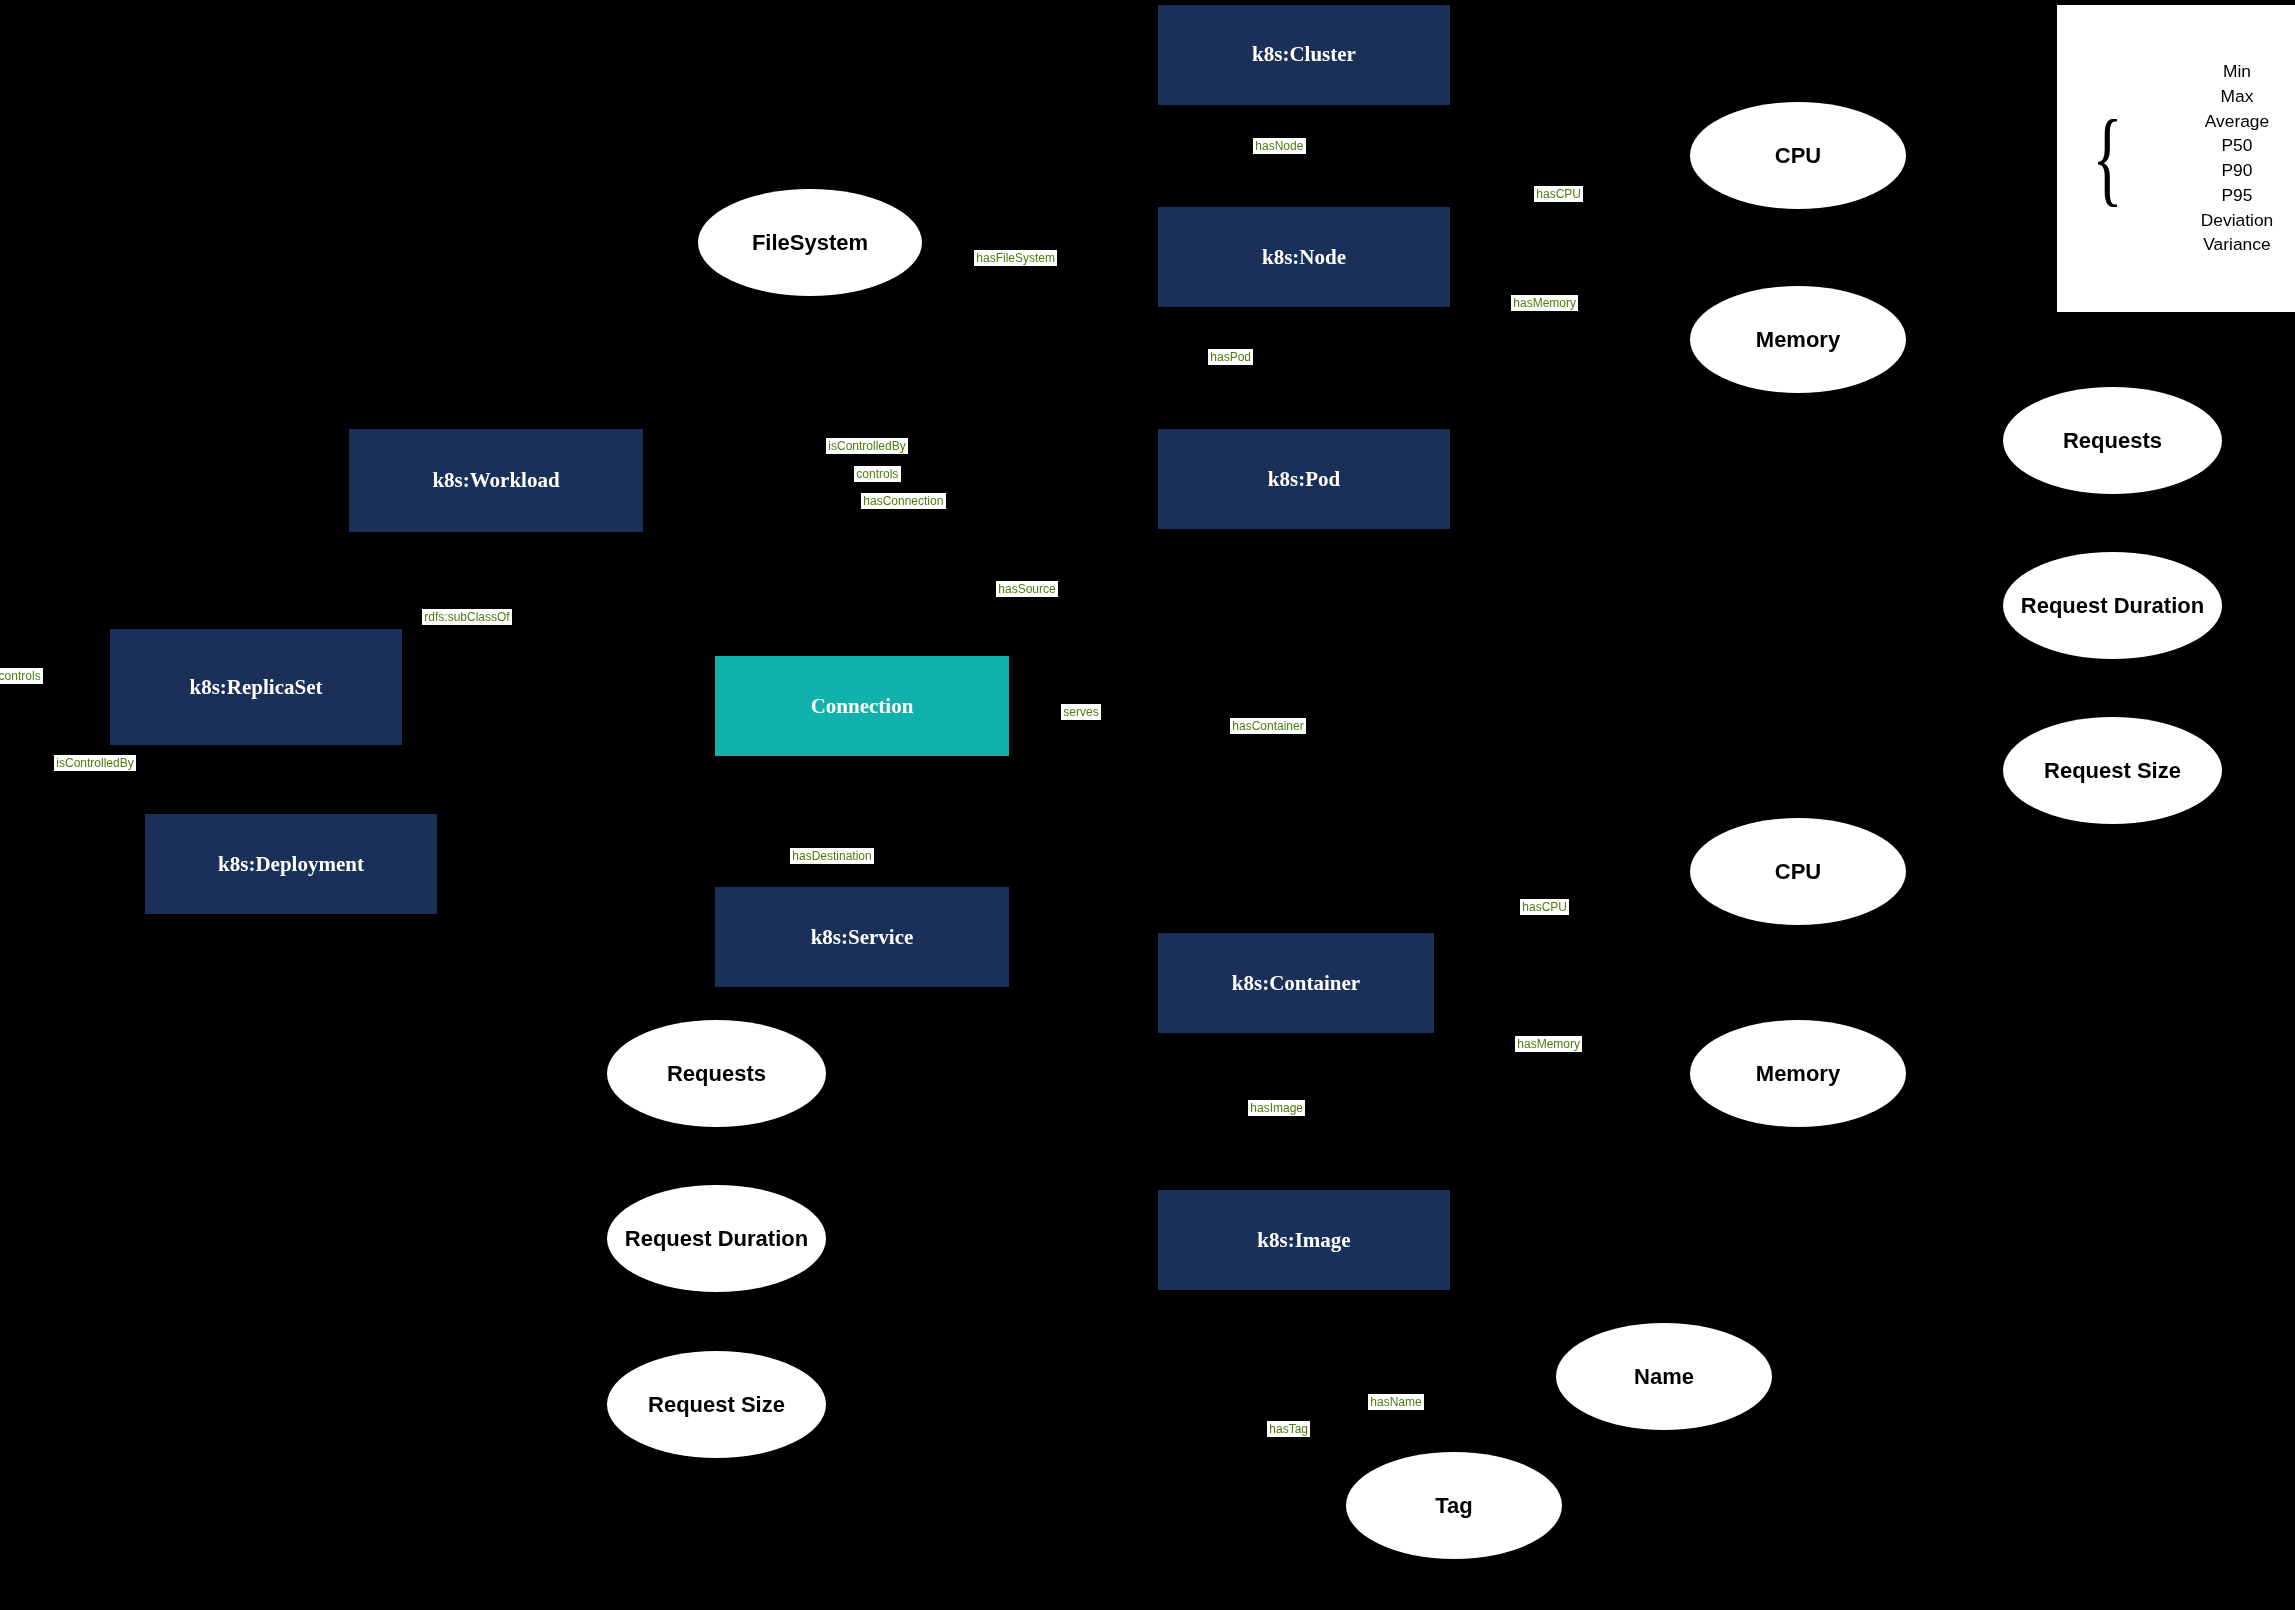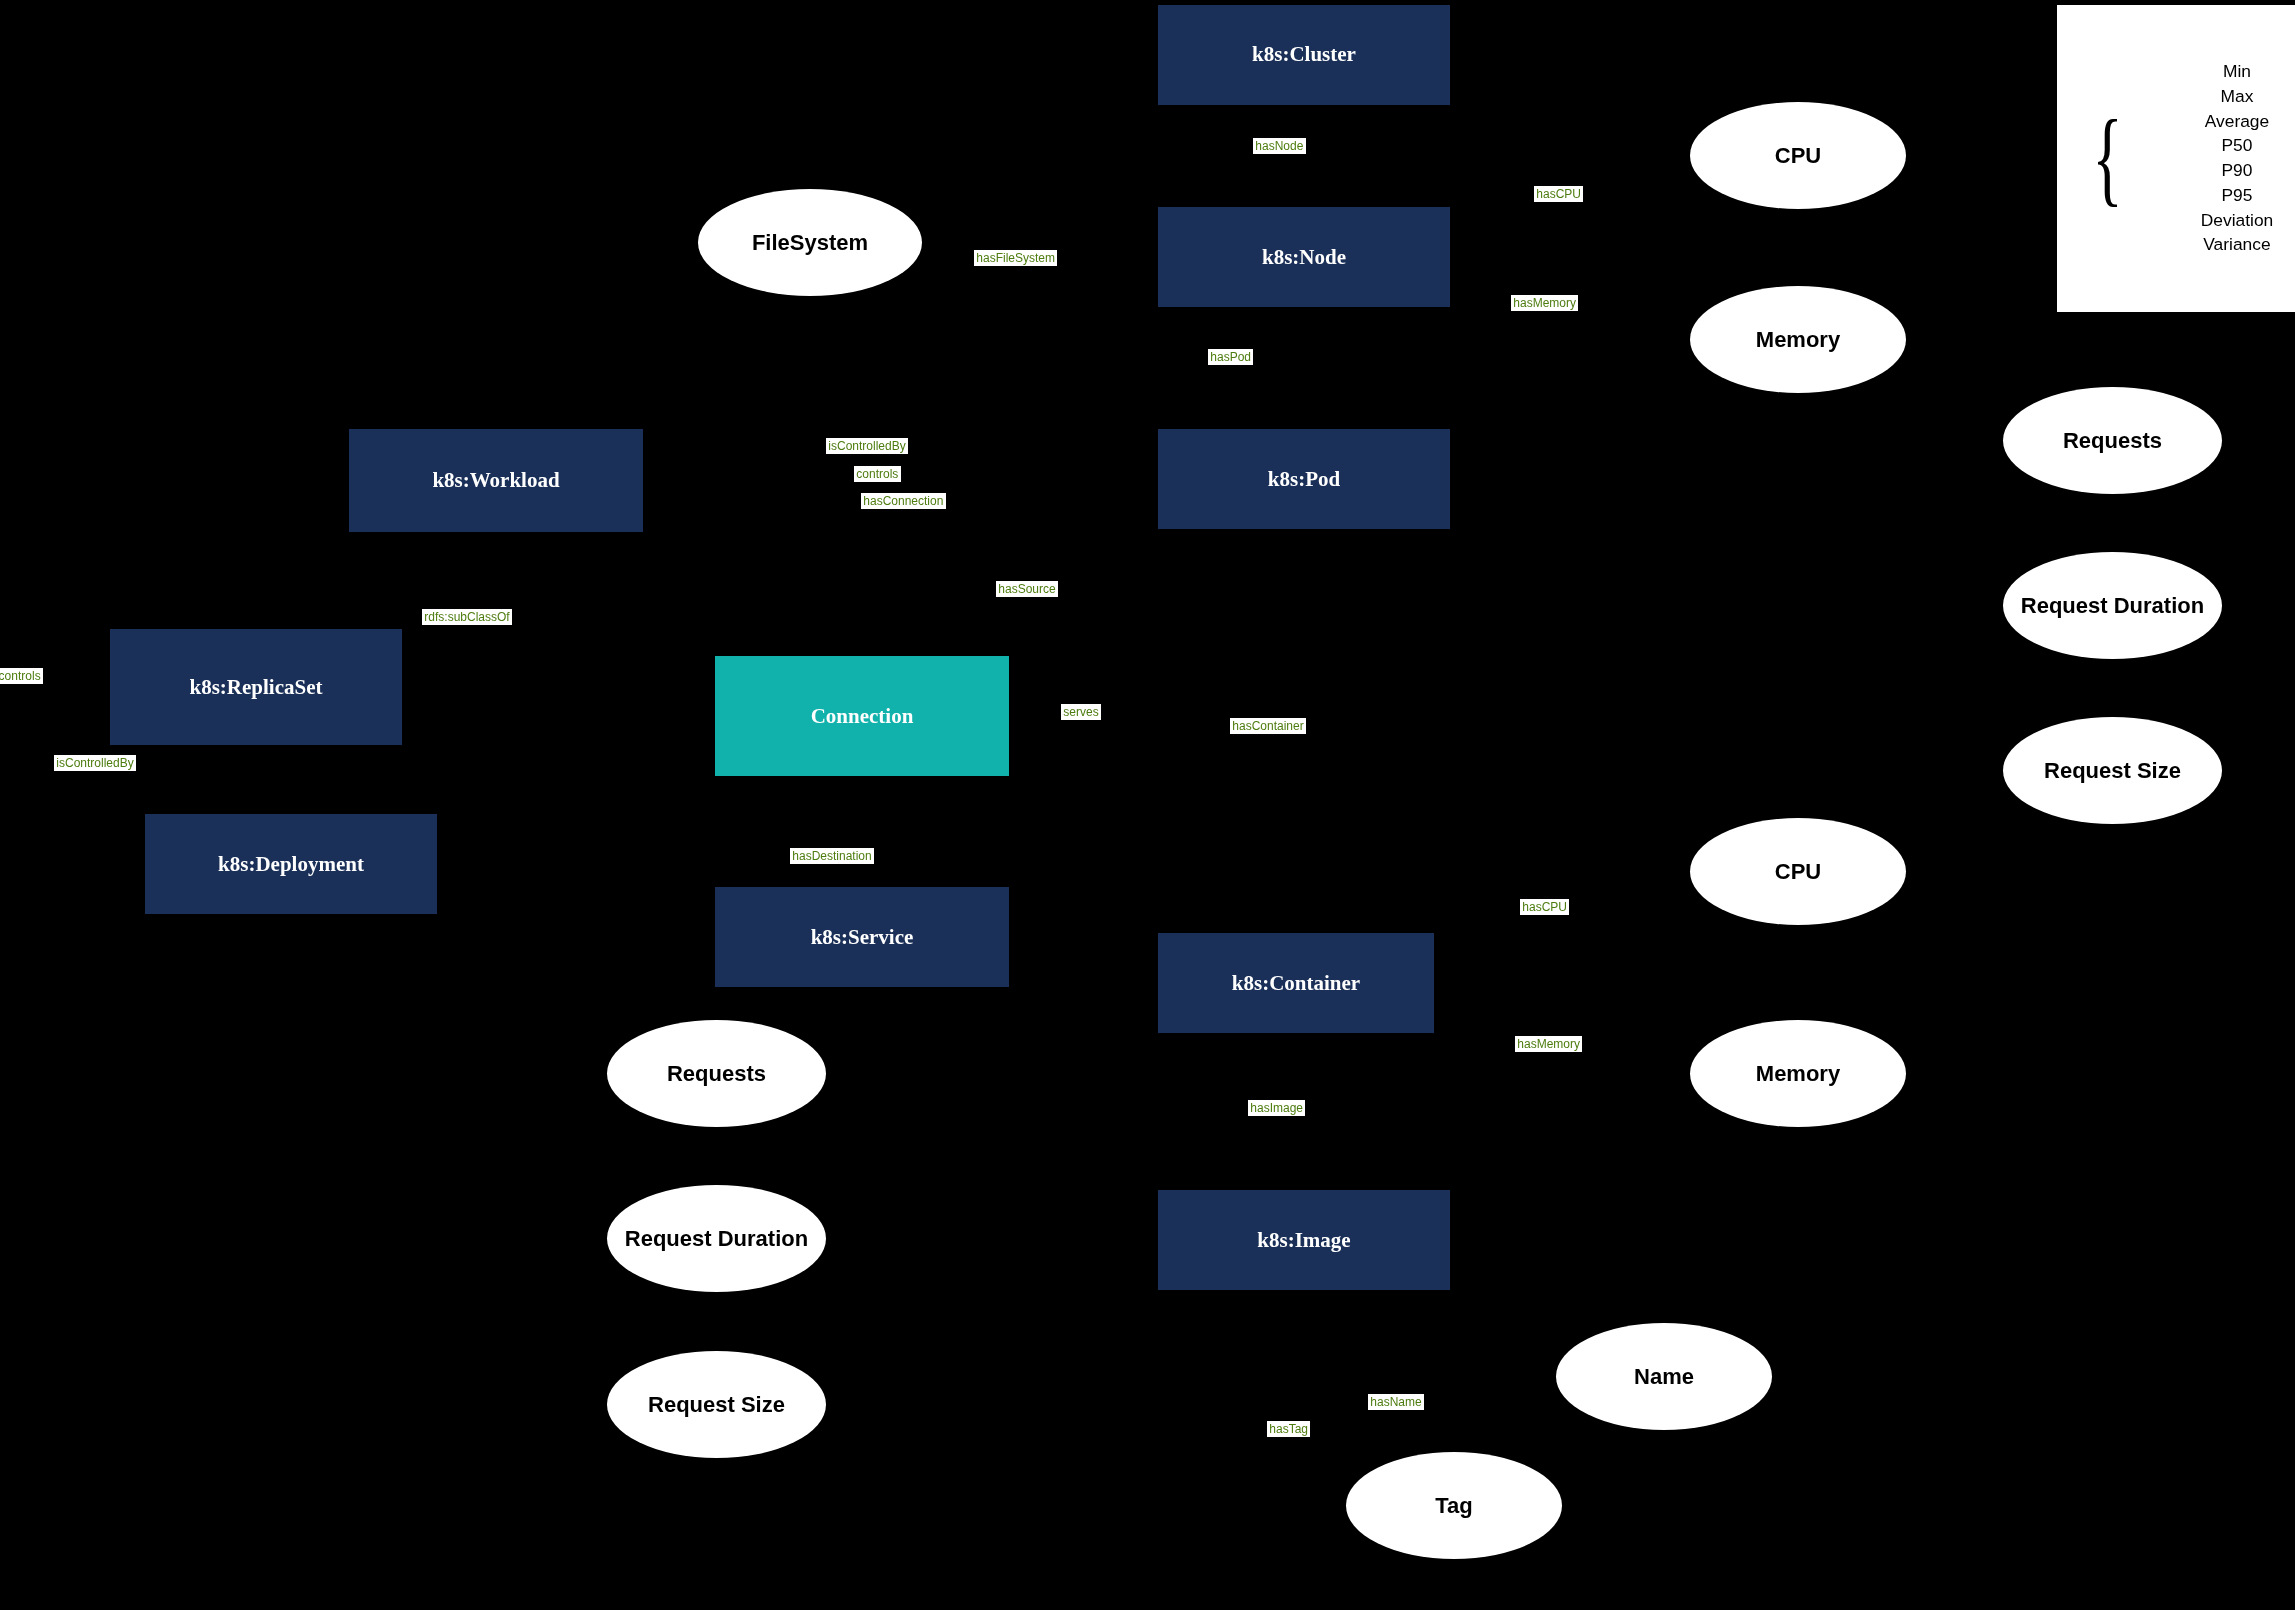--- a/index.html
+++ b/index.html
@@ -129,21 +129,21 @@
     </div>
     <div class="node-box" style="left: 349px; top: 429px; width: 294px; height: 103px;">
       <span>k8s:Workload</span>
     </div>
     <div class="node-box" style="left: 1158px; top: 429px; width: 292px; height: 100px;">
       <span>k8s:Pod</span>
     </div>
     <div class="node-box" style="left: 110px; top: 629px; width: 292px; height: 116px;">
       <span>k8s:ReplicaSet</span>
     </div>
-    <div class="node-box teal" style="left: 715px; top: 656px; width: 294px; height: 120px; justify-content: center;">
+    <div class="node-box teal" style="left: 715px; top: 656px; width: 294px; height: 100px; justify-content: center;">
       <span>Connection</span>
     </div>
     <div class="node-box" style="left: 110px; top: 814px; width: 292px; height: 100px; margin-left: 35px;">
       <span>k8s:Deployment</span>
     </div>
     <div class="node-box" style="left: 715px; top: 887px; width: 294px; height: 100px;">
       <span>k8s:Service</span>
     </div>
     <div class="node-box" style="left: 1158px; top: 933px; width: 276px; height: 100px;">
       <span>k8s:Container</span>

